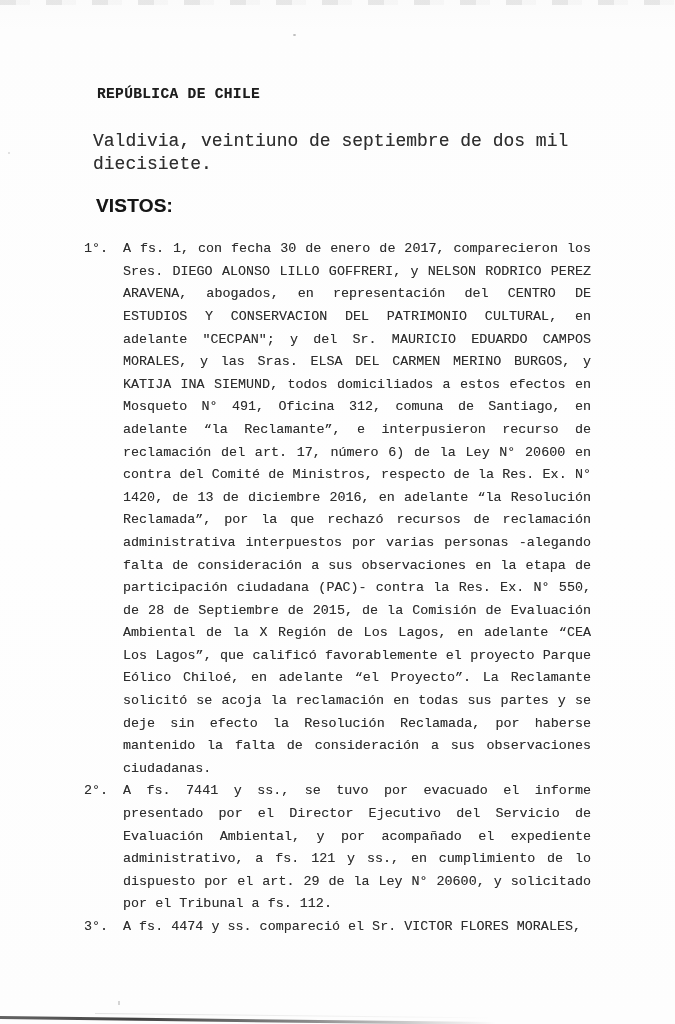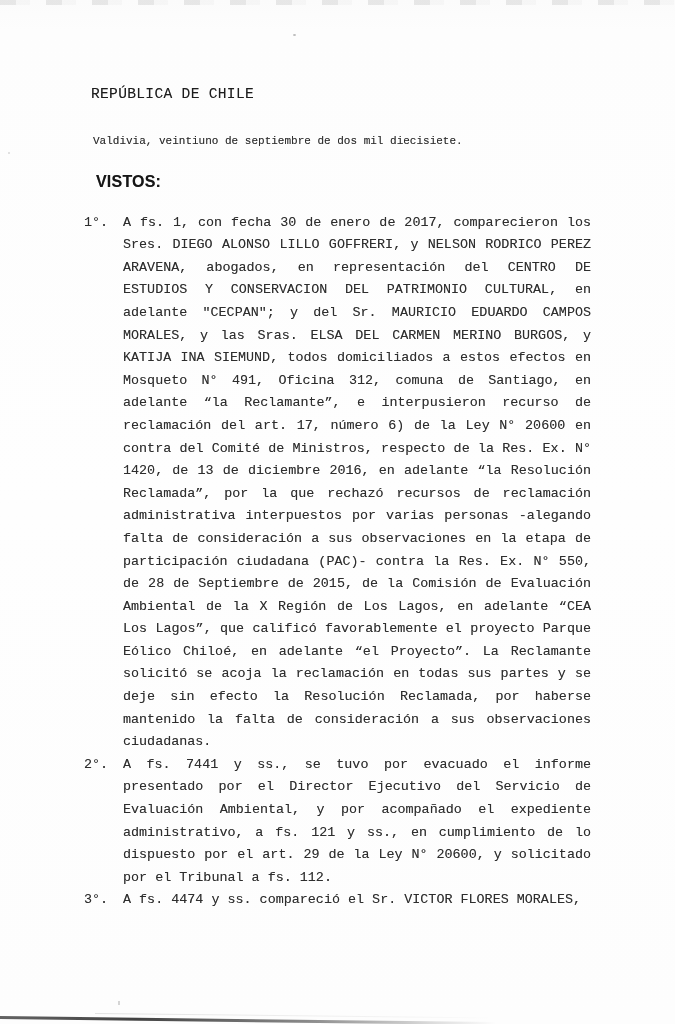--- a/index.html
+++ b/index.html
@@ -18,37 +18,37 @@
     text-shadow: 0 0 0.6px rgba(55, 55, 55, 0.45);
   }
   .content {
     position: absolute;
     left: 84px;
     top: 0;
     width: 507px;
   }
   .doc-header {
     margin-top: 82px;
-    margin-left: 7px;
-    font-weight: normal;
+    margin-left: 13px;
+    font-weight: bold;
     font-size: 14.6px;
     line-height: 25px;
     letter-spacing: 0.3px;
     color: #1d1d1d;
   }
   .dateline {
     margin: 23px 0 0 9px;
-    font-size: 11px;
+    font-size: 18px;
     line-height: 22.6px;
   }
   .section-heading {
     margin: 20px 0 0 12px;
     font-family: "Liberation Sans", sans-serif;
     font-weight: bold;
-    font-size: 16px;
+    font-size: 19px;
     letter-spacing: 0.2px;
     color: #161616;
     text-shadow: 0 0 0.5px rgba(30,30,30,0.5);
   }
   .para-list {
     list-style: none;
     margin: 21px 0 0 0;
     padding: 0;
     font-size: 13.4px;
     line-height: 22.6px;

